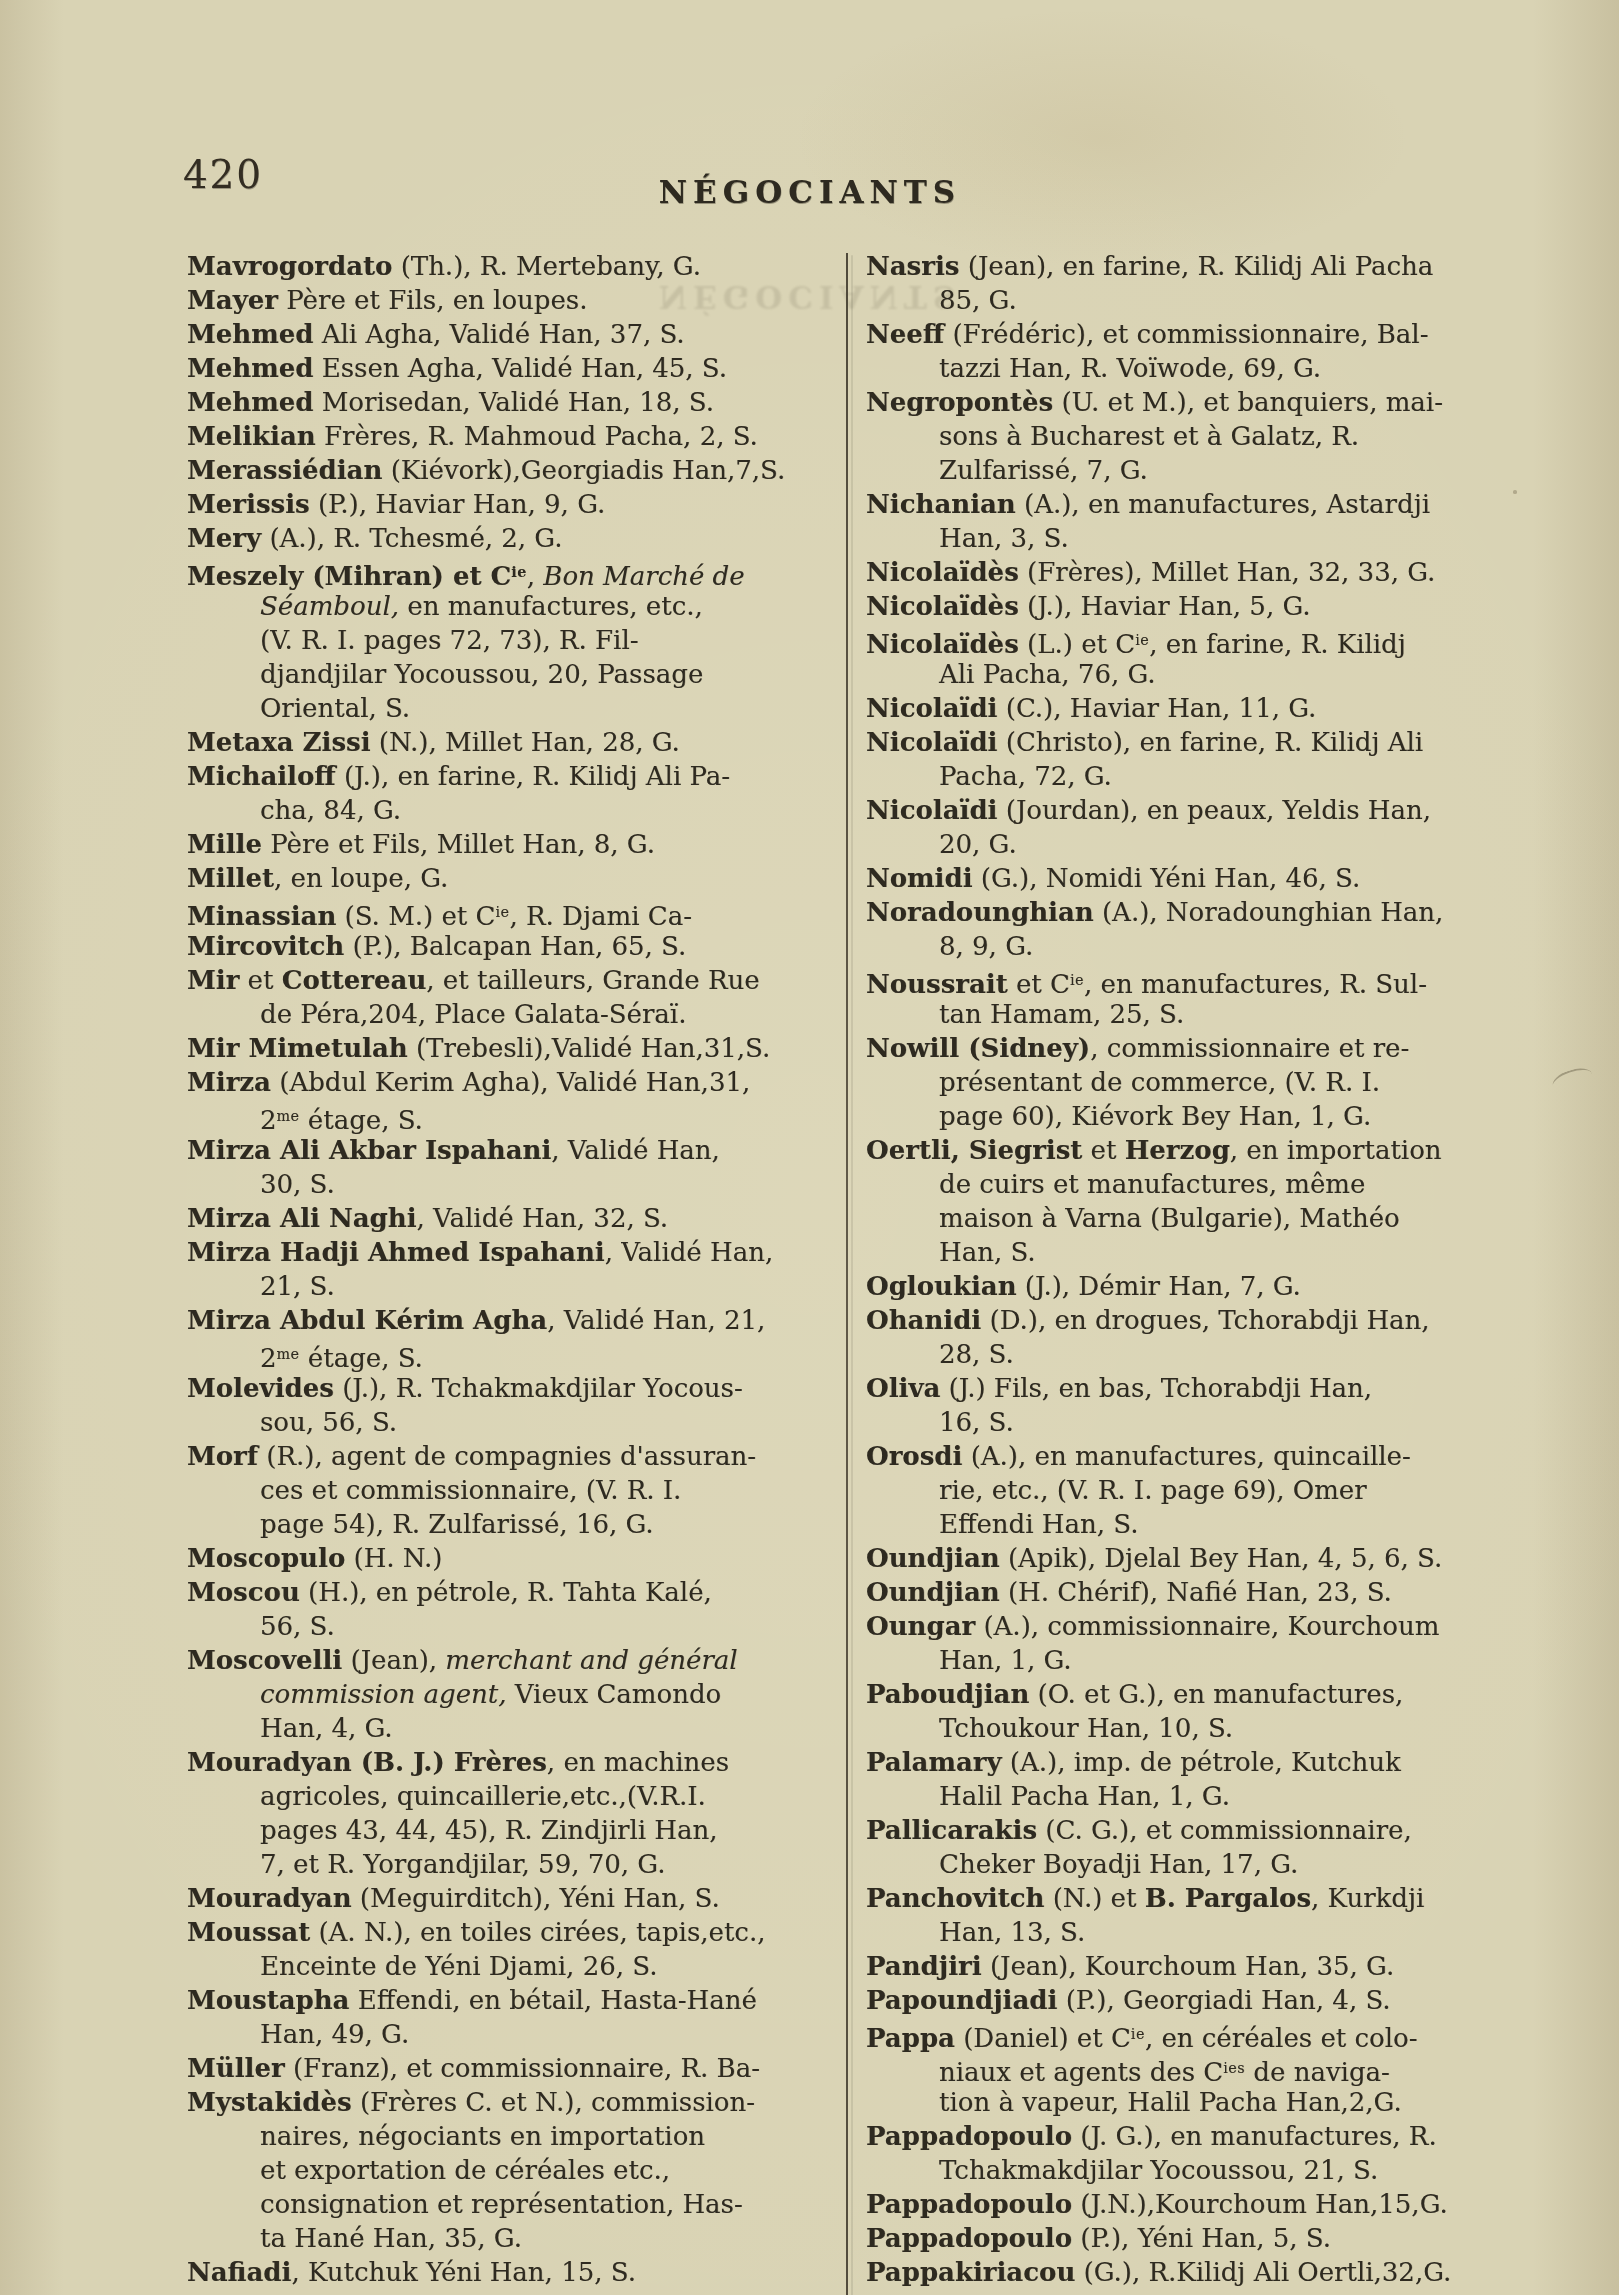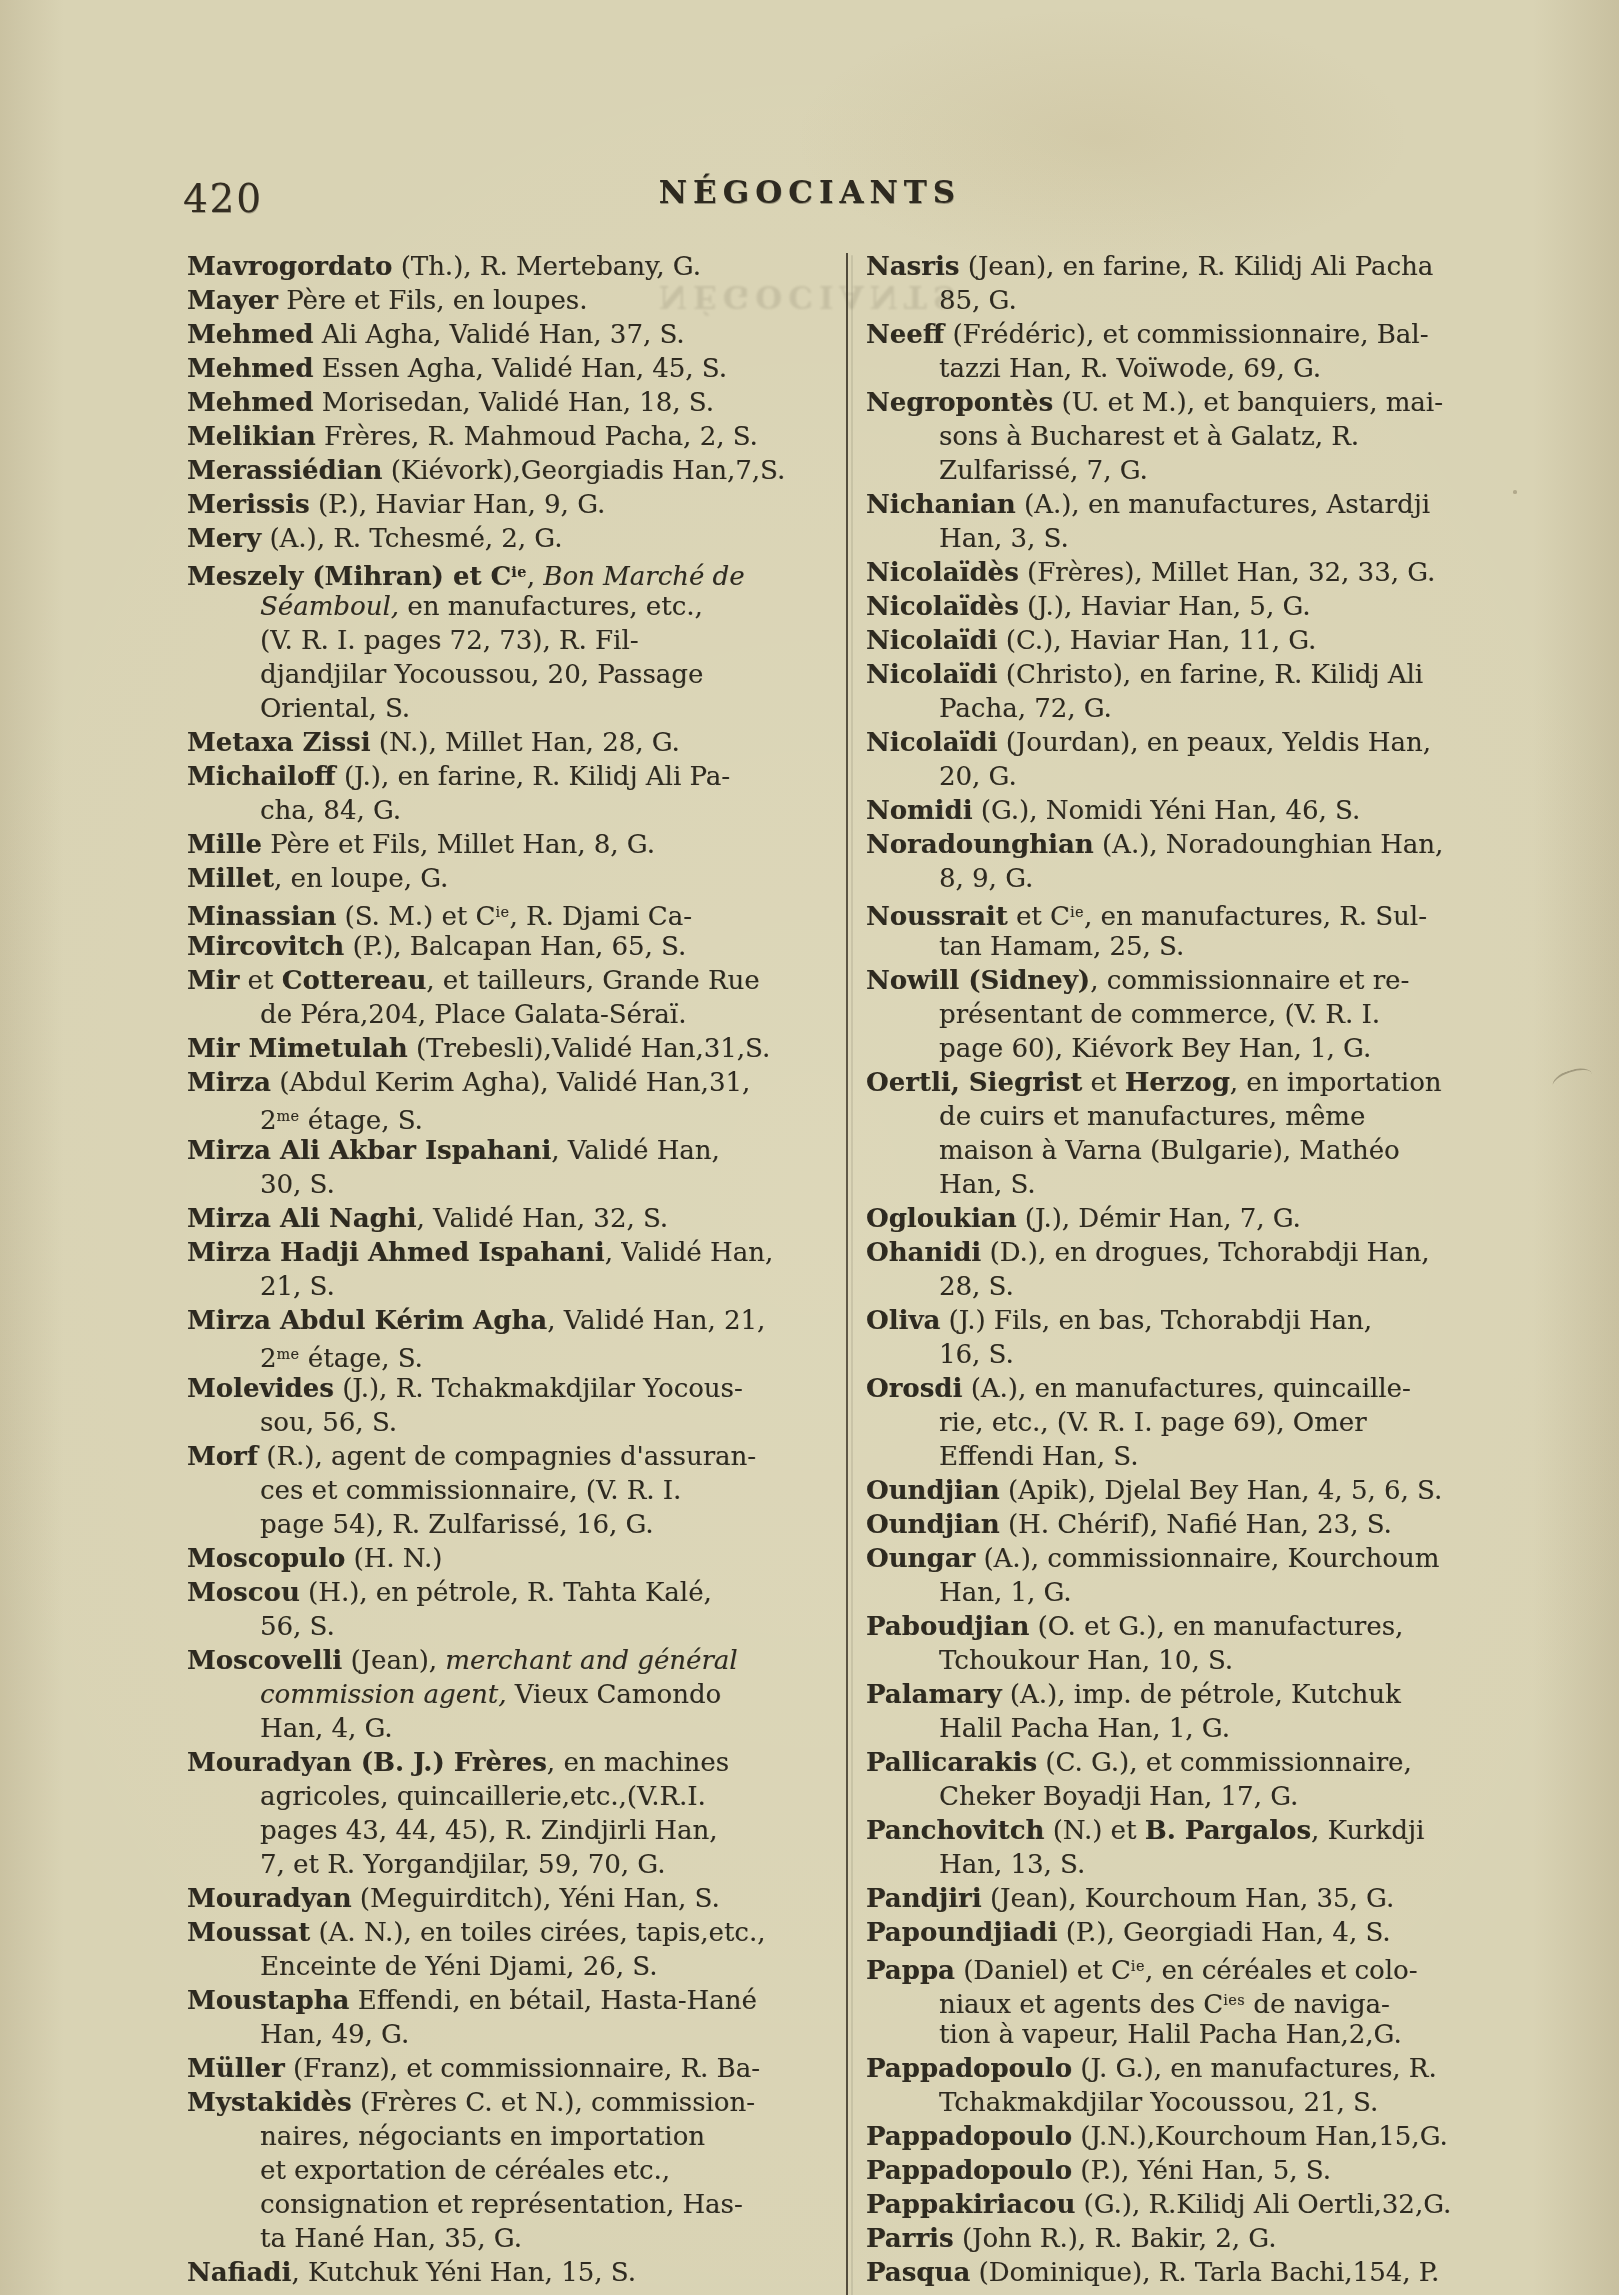--- a/index.html
+++ b/index.html
@@ -22,21 +22,21 @@
       radial-gradient(ellipse 1102px 1469px at 810px 1194px, rgba(255,252,230,0.10), rgba(255,252,230,0) 85%),
       linear-gradient(90deg, rgba(110,90,50,0.14) 0, rgba(110,90,50,0) 64px, rgba(110,90,50,0) 1533px, rgba(110,90,50,0.16) 1620px),
       linear-gradient(0deg, rgba(110,90,50,0.10) 0, rgba(110,90,50,0) 119px),
       #d9d3b4;
     font-family: "DejaVu Serif", "Liberation Serif", serif;
     color: #2e2a20;
   }
   .page-number {
     position: absolute;
     left: 183px;
-    top: 176px;
+    top: 152px;
     font-size: 39px;
     letter-spacing: 1.8px;
     color: #332d22;
     text-shadow: 0.5px 0.5px 0.5px rgba(46,40,31,0.35);
   }
   .page-title {
     position: absolute;
     left: 50%;
     top: 174px;
     transform: translateX(-50%);
@@ -272,20 +272,24 @@
         <div class="line"><span class="seg-b">Nichanian</span><span class="seg-r"> (A.), en manufactures, Astardji</span></div>
         <div class="line cont"><span class="seg-r">Han, 3, S.</span></div>
       </div>
       <div class="entry">
         <div class="line"><span class="seg-b">Nicolaïdès</span><span class="seg-r"> (Frères), Millet Han, 32, 33, G.</span></div>
       </div>
       <div class="entry">
         <div class="line"><span class="seg-b">Nicolaïdès</span><span class="seg-r"> (J.), Haviar Han, 5, G.</span></div>
       </div>
       <div class="entry">
+        <div class="line"><span class="seg-b">Nicolaïdès</span><span class="seg-r"> (L.) et C</span><span class="seg-sup">ie</span><span class="seg-r">, en farine, R. Kilidj</span></div>
+        <div class="line cont"><span class="seg-r">Ali Pacha, 76, G.</span></div>
+      </div>
+      <div class="entry">
         <div class="line"><span class="seg-b">Nicolaïdi</span><span class="seg-r"> (C.), Haviar Han, 11, G.</span></div>
       </div>
       <div class="entry">
         <div class="line"><span class="seg-b">Nicolaïdi</span><span class="seg-r"> (Christo), en farine, R. Kilidj Ali</span></div>
         <div class="line cont"><span class="seg-r">Pacha, 72, G.</span></div>
       </div>
       <div class="entry">
         <div class="line"><span class="seg-b">Nicolaïdi</span><span class="seg-r"> (Jourdan), en peaux, Yeldis Han,</span></div>
         <div class="line cont"><span class="seg-r">20, G.</span></div>
       </div>

